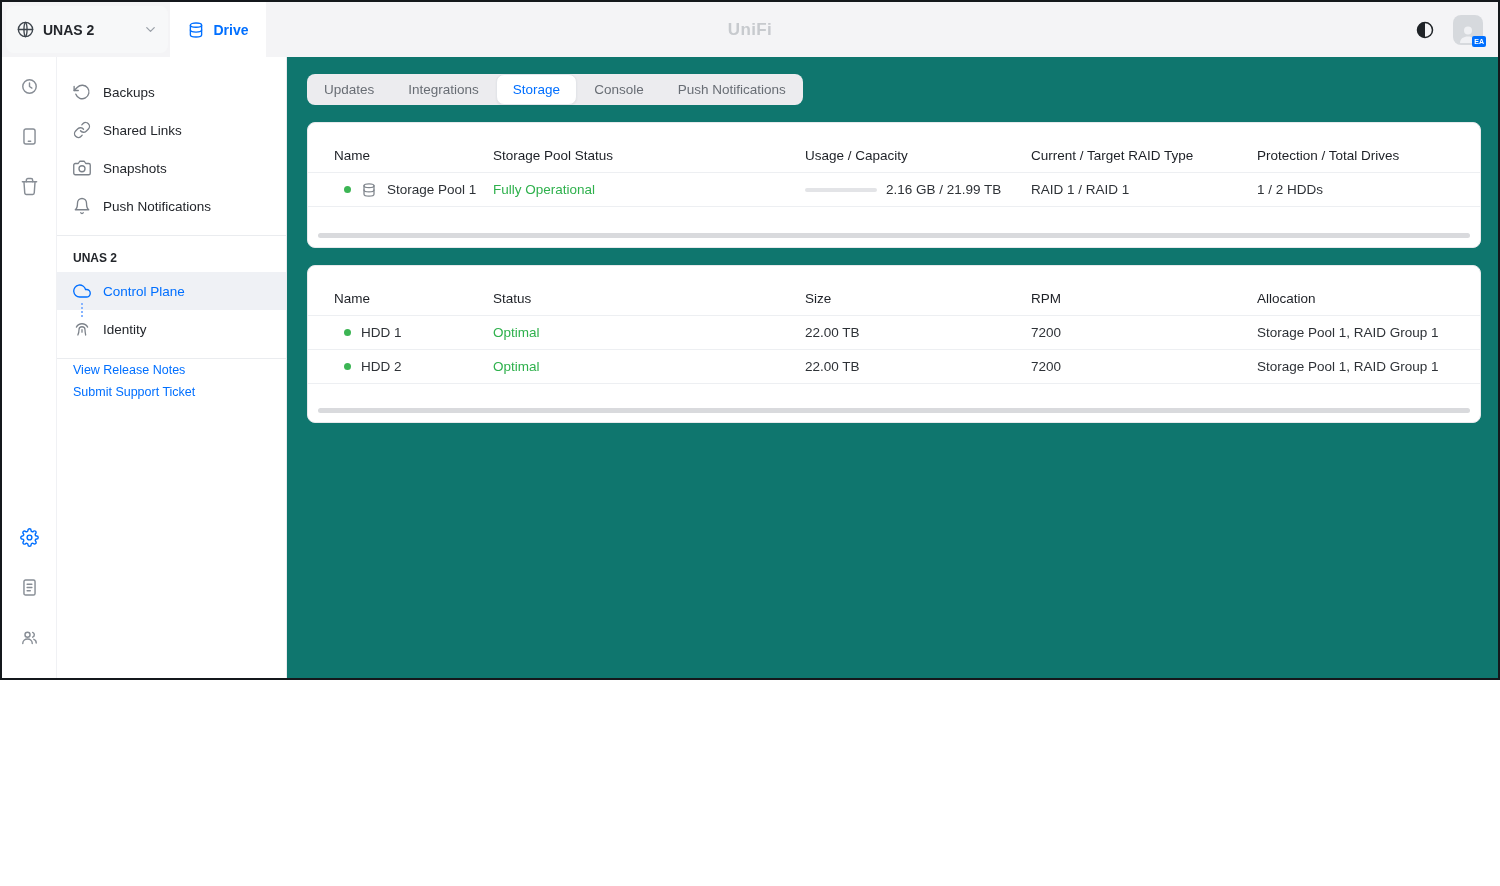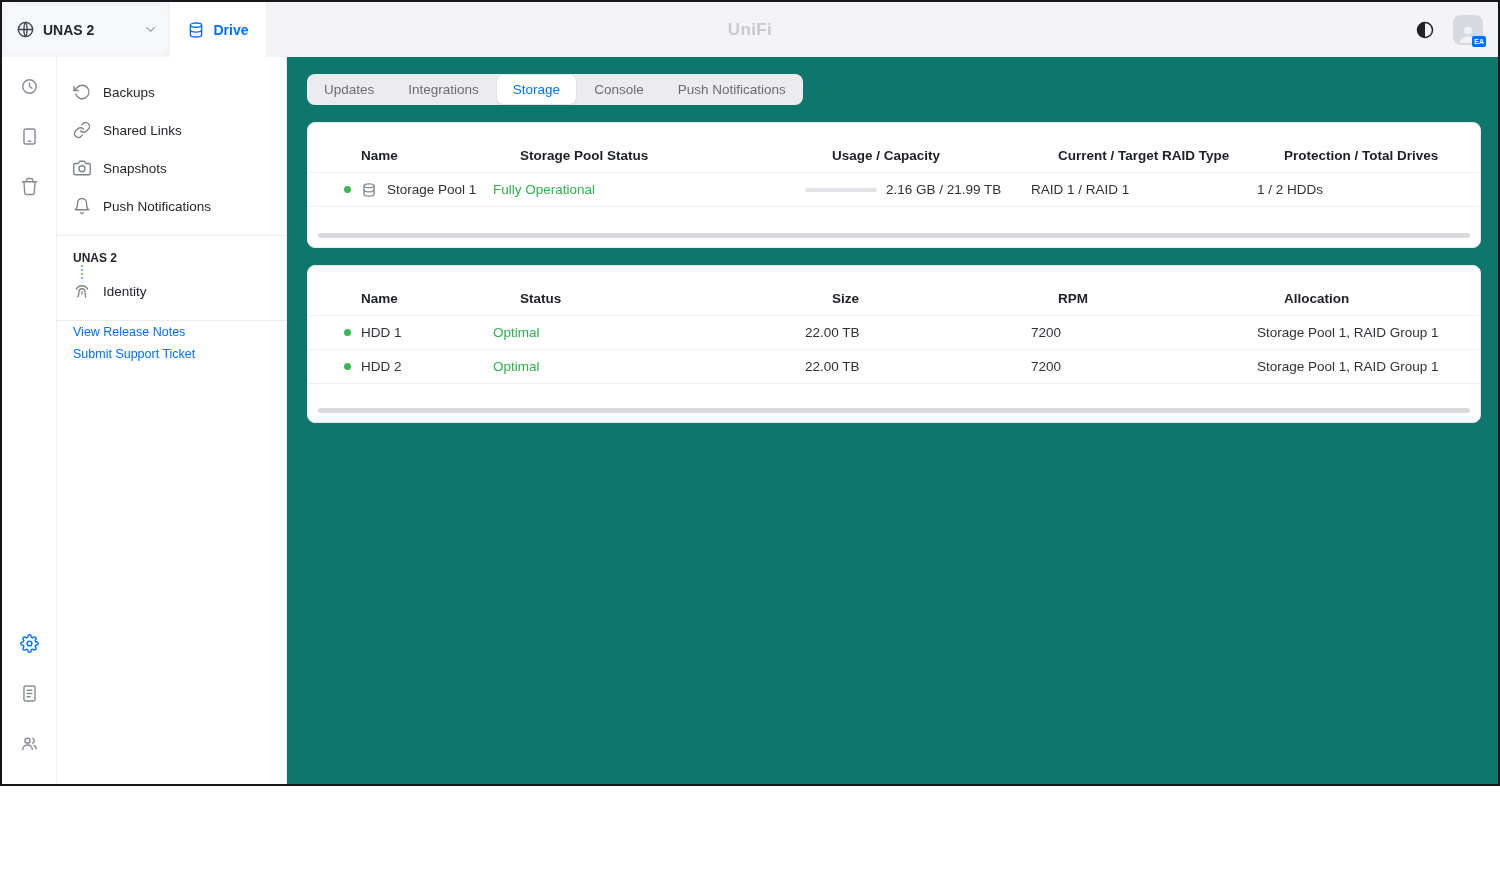--- a/index.html
+++ b/index.html
@@ -1,21 +1,21 @@
 <!DOCTYPE html>
 <html><head>
 <meta charset="utf-8">
 <style>
   * { margin:0; padding:0; box-sizing:border-box; }
   html,body { width:1500px; height:886px; }
   body { font-family:"Liberation Sans","DejaVu Sans",sans-serif; color:#23262b; background:#fff; }
   svg { display:block; }
   .icon { display:inline-flex; align-items:center; justify-content:center; }
 
-  .app { width:1500px; height:786px; border:2px solid #14181c; background:#f6f6f8; display:flex; flex-direction:column; overflow:hidden; }
+  .app { width:1500px; height:680px; border:2px solid #14181c; background:#f6f6f8; display:flex; flex-direction:column; overflow:hidden; }
 
   
   .topbar { height:55px; flex:0 0 55px; background:#f4f4f6; display:flex; align-items:stretch; position:relative; }
   .device-selector { width:162px; margin:4px 2px 4px 4px; border-radius:8px; background:#f7f8f9; display:flex; align-items:center; gap:8px; padding:0 10px; cursor:pointer; }
   .device-selector .globe { width:19px; height:19px; color:#3d444c; }
   .device-name { font-size:14px; font-weight:700; color:#23262b; }
   .device-selector .chevron { width:15px; height:15px; color:#9aa0a8; margin-left:auto; }
   .app-tab { width:96px; background:#fff; display:flex; align-items:center; justify-content:center; gap:8px; color:#006fff; font-size:14px; font-weight:700; cursor:pointer;text-align:center; }
   .app-tab .icon { width:18px; height:18px; }
   .logo { position:absolute; left:50%; top:50%; transform:translate(-50%,-50%); font-size:17px; font-weight:700; color:#c7cace; letter-spacing:.4px; }
@@ -51,21 +51,21 @@
   
   .content { flex:1; background:#0f766e; padding:17px 17px 16px 20px; overflow:hidden; }
   .tabs { display:inline-flex; background:#ececef; border-radius:8px; }
   .tab { padding:8px 17px; font-size:13.5px; color:#686d74; border-radius:8px; cursor:pointer; white-space:nowrap; }
   .tab.active { background:#fff; color:#006fff; border:1px solid #e3e5e9; padding:7px 16px; box-shadow:0 1px 2px rgba(0,0,0,.05); }
 
   .card { background:#fff; border:1px solid #e7e9ec; border-radius:8px; margin-top:17px; display:flex; flex-direction:column; padding-top:16px; }
   .card.pools { height:126px; }
   .card.drives { height:158px; }
   .trow { display:grid; grid-template-columns:159px 312px 226px 226px 1fr; align-items:center; padding:0 26px; height:34px; flex:0 0 34px; border-bottom:1px solid #edeff2; }
-  .trow.head .cell { font-weight:700; color:#1d2026;margin-left:27px; }
+  .trow.head .cell { font-weight:400; color:#1d2026; }
   .cell { font-size:13.5px; color:#2e3237; }
   .status-ok { color:#2fb14d; }
   .name-cell { display:flex; align-items:center; gap:10px; padding-left:10px; }
   .trow.head .name-cell { padding-left:0; }
   .dot { width:7px; height:7px; border-radius:50%; background:#3cb554; flex:0 0 7px; }
   .pool-icon { width:16px; height:16px; color:#80868d; flex:0 0 16px; }
   .usage-cell { display:flex; align-items:center; gap:9px; }
   .usage-bar { width:72px; height:4px; background:#e3e4e7; border-radius:2px; overflow:hidden; flex:0 0 72px; }
   .usage-fill { display:block; height:100%; background:#8f949b; border-radius:2px; }
   .hscroll { margin:auto 10px 9px; height:5px; flex:0 0 5px; border-radius:3px; background:#d9dadd; cursor:pointer; }
@@ -202,20 +202,28 @@
               <path d="M18 8a6 6 0 0 0-12 0c0 7-3 9-3 9h18s-3-2-3-9"></path>
               <path d="M13.73 21a2 2 0 0 1-3.46 0"></path>
             </svg>
         </span>
         <span>Push Notifications</span>
       </div>
 
       <div class="sb-divider"></div>
       <div class="section-label">UNAS 2</div>
 
+      <div class="menu-item active">
+        <span class="icon">
+          <svg viewBox="0 0 24 24" fill="none" stroke="currentColor" stroke-width="1.8" stroke-linecap="round" stroke-linejoin="round">
+              <path d="M18 10h-1.26A8 8 0 1 0 9 20h9a5 5 0 0 0 0-10z"></path>
+            </svg>
+        </span>
+        <span>Control Plane</span>
+      </div>
       <div class="connector-wrap">
           <div class="connector-line"></div>
         </div>
       <div class="menu-item">
         <span class="icon">
           <svg viewBox="0 0 24 24" fill="none" stroke="currentColor" stroke-width="1.7" stroke-linecap="round" stroke-linejoin="round">
               <path d="M6.5 20c1-2.3 1.5-4.6 1.5-7a4 4 0 0 1 8 0c0 2.4.4 4.7.9 7"></path>
               <path d="M12 13v3.2"></path>
               <path d="M4.5 9.5A8.5 8.5 0 0 1 12 5a8.5 8.5 0 0 1 7.5 4.5"></path>
             </svg>

